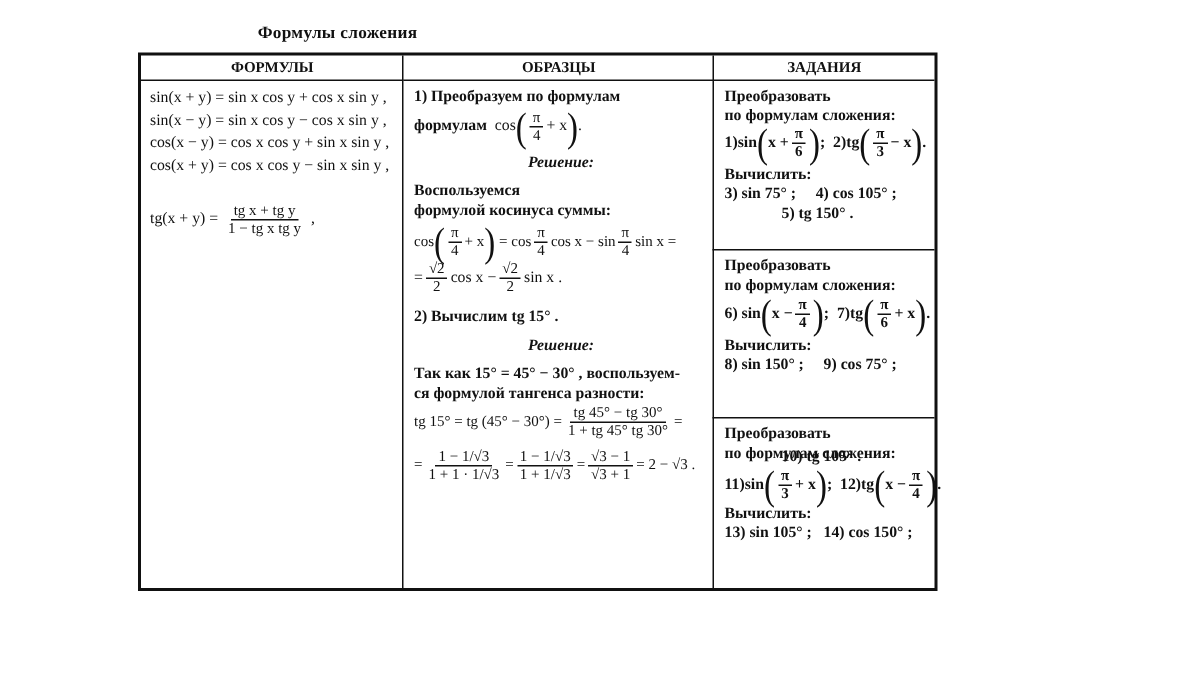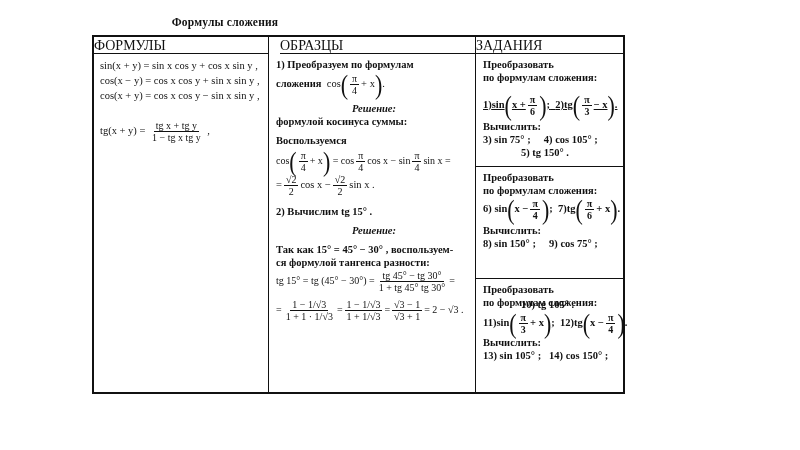--- a/index.html
+++ b/index.html
@@ -1,74 +1,75 @@
 <!DOCTYPE html>
 <html><head>
 <meta charset="utf-8">
 <style>
   html,body{margin:0;padding:0;background:#fff;}
   body{width:800px;height:450px;position:relative;overflow:hidden;font-family:"Liberation Serif","DejaVu Serif",serif;color:#111;}
   .title{position:absolute;left:0;top:16px;width:450px;text-align:center;font-weight:bold;font-size:11.5px;letter-spacing:0.2px;}
   .table{position:absolute;left:92px;top:35px;width:533px;height:359px;border:2px solid #111;box-sizing:border-box;}
-  .hdr{position:absolute;top:0;height:17px;border-bottom:1.5px solid #111;font-weight:normal;font-size:14px;text-align:left;line-height:17px;box-sizing:border-box;}
+  .hdr{position:absolute;top:0;height:17px;border-bottom:1.5px solid #111;font-weight:bold;font-size:10px;text-align:center;line-height:17px;box-sizing:border-box;}
   .vline{position:absolute;top:0;bottom:0;width:0;border-left:1.5px solid #111;}
   .hline{position:absolute;height:0;border-top:1.5px solid #111;}
   .cell{position:absolute;font-size:10.5px;line-height:13px;}
   .b{font-weight:bold;}
   .i{font-style:italic;text-align:center;}
   .ln{white-space:nowrap;}
   .frac{display:inline-flex;flex-direction:column;align-items:center;vertical-align:middle;margin:0 2px;}
   .frac .num{border-bottom:1px solid #111;padding:0 2px;line-height:11px;font-size:10px;}
   .frac .den{padding:0 2px;line-height:11px;font-size:10px;}
   .paren{display:inline-block;font-size:22px;line-height:22px;vertical-align:middle;transform:scaleY(1.25);font-weight:normal;}
   .math{font-family:"Liberation Serif","DejaVu Serif",serif;}
 </style>
 </head>
 <body>
 
 <div class="title">Формулы сложения</div>
 
 <div class="table">
 
   <div class="hdr" style="left:0;width:175px;">ФОРМУЛЫ</div>
-  <div class="hdr" style="left:186px;width:207px;">ОБРАЗЦЫ</div>
+  <div class="hdr" style="left:175px;width:207px;">ОБРАЗЦЫ</div>
   <div class="hdr" style="left:382px;width:147px;">ЗАДАНИЯ</div>
 
   <div class="vline" style="left:174px;"></div>
   <div class="vline" style="left:381px;"></div>
 
   <div class="hline" style="left:381px;width:148px;top:129px;"></div>
   <div class="hline" style="left:381px;width:148px;top:241px;"></div>
 
   <div class="cell math" style="left:6px;top:22px;width:168px;font-size:10.5px;">
     <div class="ln" style="height:15px;">sin(x + y) = sin x cos y + cos x sin y ,</div>
+    <div class="ln" style="height:15px;">sin(x − y) = sin x cos y − cos x sin y ,</div>
     <div class="ln" style="height:15px;">cos(x − y) = cos x cos y + sin x sin y ,</div>
     <div class="ln" style="height:15px;">cos(x + y) = cos x cos y − sin x sin y ,</div>
     <div class="ln" style="margin-top:16px;">
       <span>tg(x + y) =</span>
       <span class="frac">
           <span class="num">tg x + tg y</span>
           <span class="den">1 − tg x tg y</span>
         </span>
       <span>,</span>
     </div>
   </div>
 
   <div class="cell" style="left:182px;top:21px;width:196px;">
     <div class="ln b">1) Преобразуем по формулам</div>
     <div class="ln" style="margin-top:2px;">
-      <span class="b">сложения</span>&nbsp;
+      <span class="b">формулам</span>&nbsp;
       <span class="math">cos</span><span class="paren">(</span><span class="frac">
           <span class="num">π</span>
           <span class="den">4</span>
         </span><span class="math">+ x</span><span class="paren">)</span><span>.</span>
     </div>
     <div class="ln b i" style="margin-top:6px;">Решение:</div>
+    <div class="ln b" style="margin-top:6px;">Воспользуемся</div>
     <div class="ln b">формулой косинуса суммы:</div>
-    <div class="ln b" style="margin-top:6px;">Воспользуемся</div>
     <div class="ln math" style="margin-top:3px;font-size:10px;">
       <span>cos</span><span class="paren">(</span><span class="frac">
           <span class="num">π</span>
           <span class="den">4</span>
         </span><span>+ x</span><span class="paren">)</span>
       <span>= cos</span><span class="frac">
           <span class="num">π</span>
           <span class="den">4</span>
         </span><span>cos x − sin</span><span class="frac">
           <span class="num">π</span>
@@ -104,21 +105,21 @@
         </span>=<span class="frac">
           <span class="num">√3 − 1</span>
           <span class="den">√3 + 1</span>
         </span><span>= 2 − √3 .</span>
     </div>
   </div>
 
   <div class="cell" style="left:389px;top:21px;width:138px;">
     <div class="ln b">Преобразовать</div>
     <div class="ln b">по формулам сложения:</div>
-    <div class="ln math b" style="margin-top:10px;text-decoration:underline;">
+    <div class="ln math b" style="margin-top:0;">
       <span>1)</span><span>sin</span><span class="paren">(</span><span>x +</span><span class="frac">
           <span class="num">π</span>
           <span class="den">6</span>
         </span><span class="paren">)</span><span>;</span>&nbsp;
       <span>2)</span><span>tg</span><span class="paren">(</span><span class="frac">
           <span class="num">π</span>
           <span class="den">3</span>
         </span><span>− x</span><span class="paren">)</span><span>.</span>
     </div>
     <div class="ln b" style="margin-top:3px;">Вычислить:</div>

